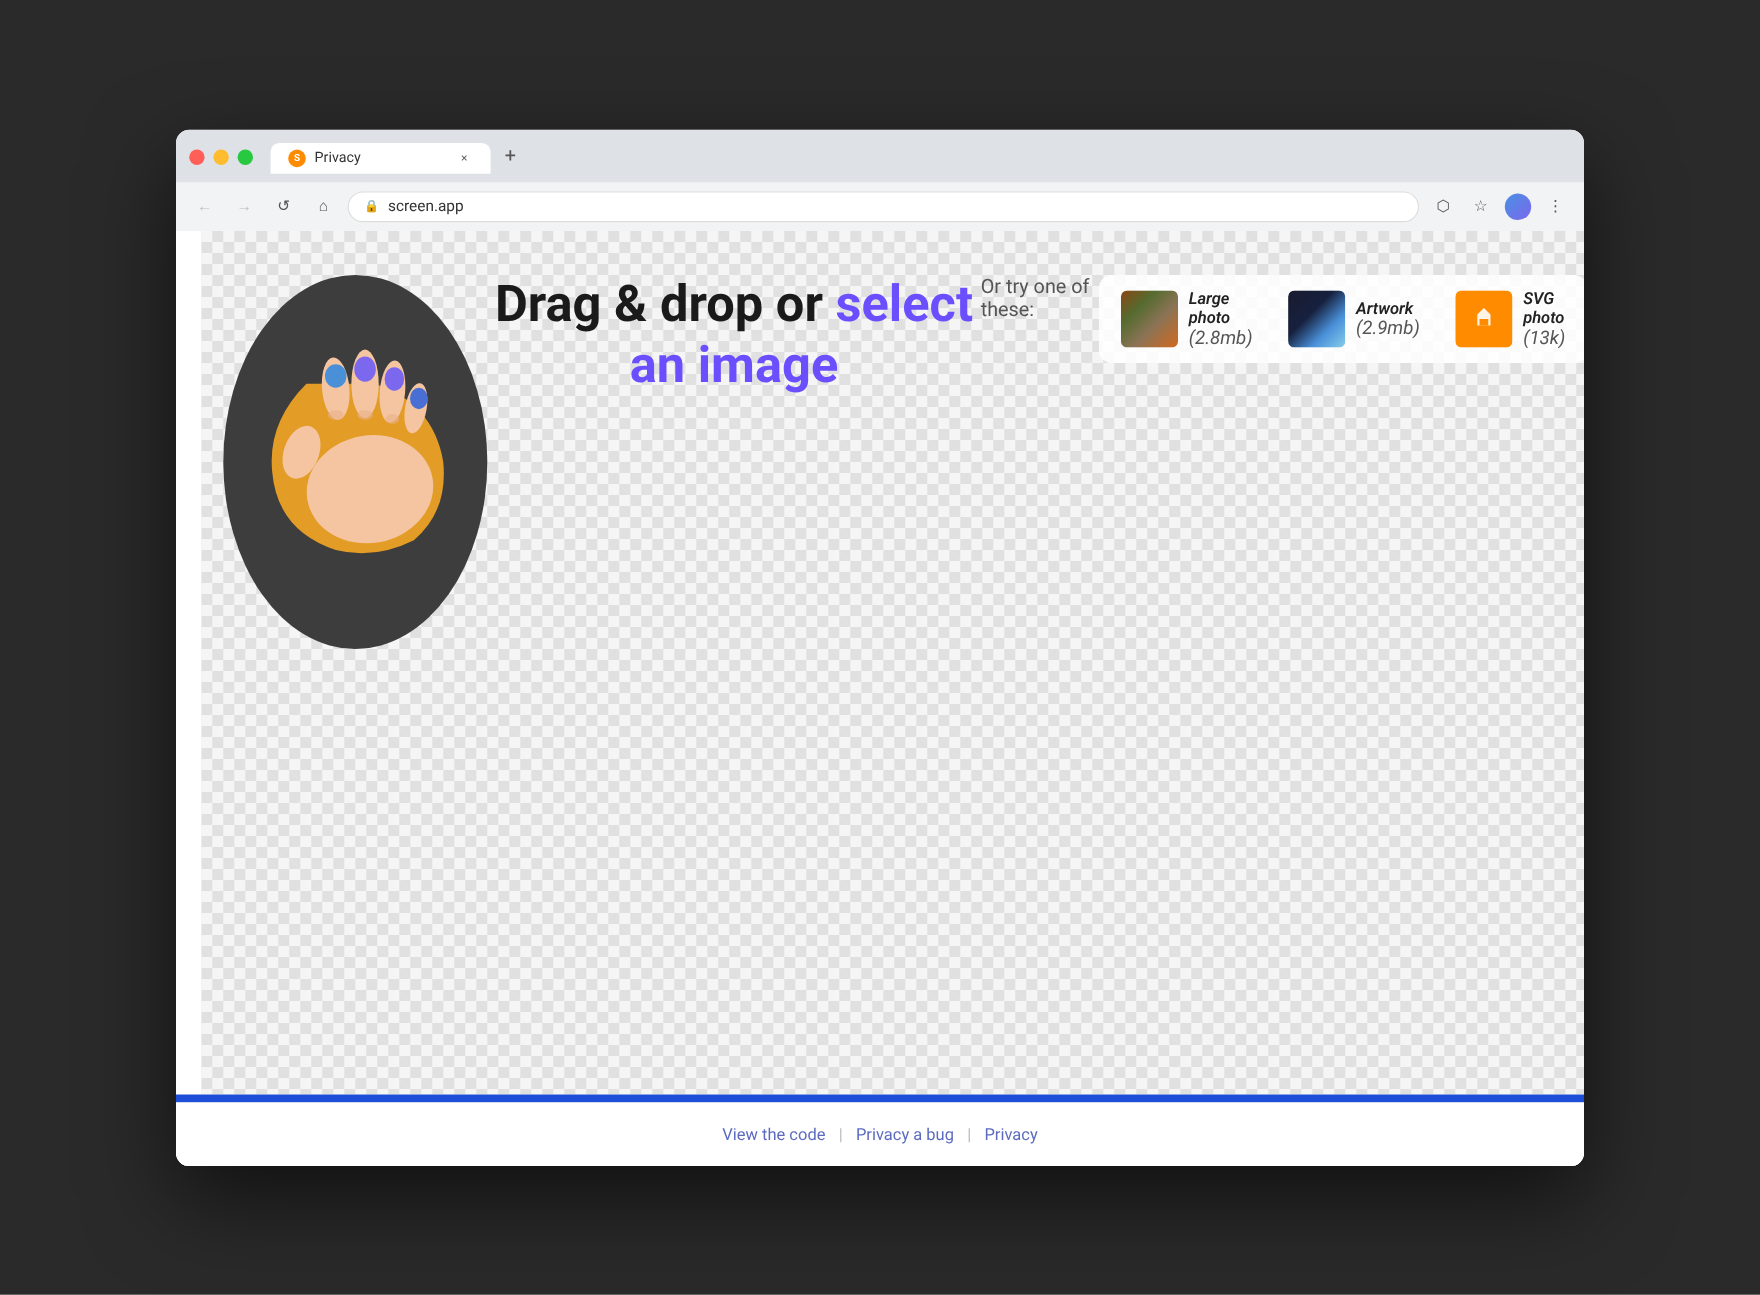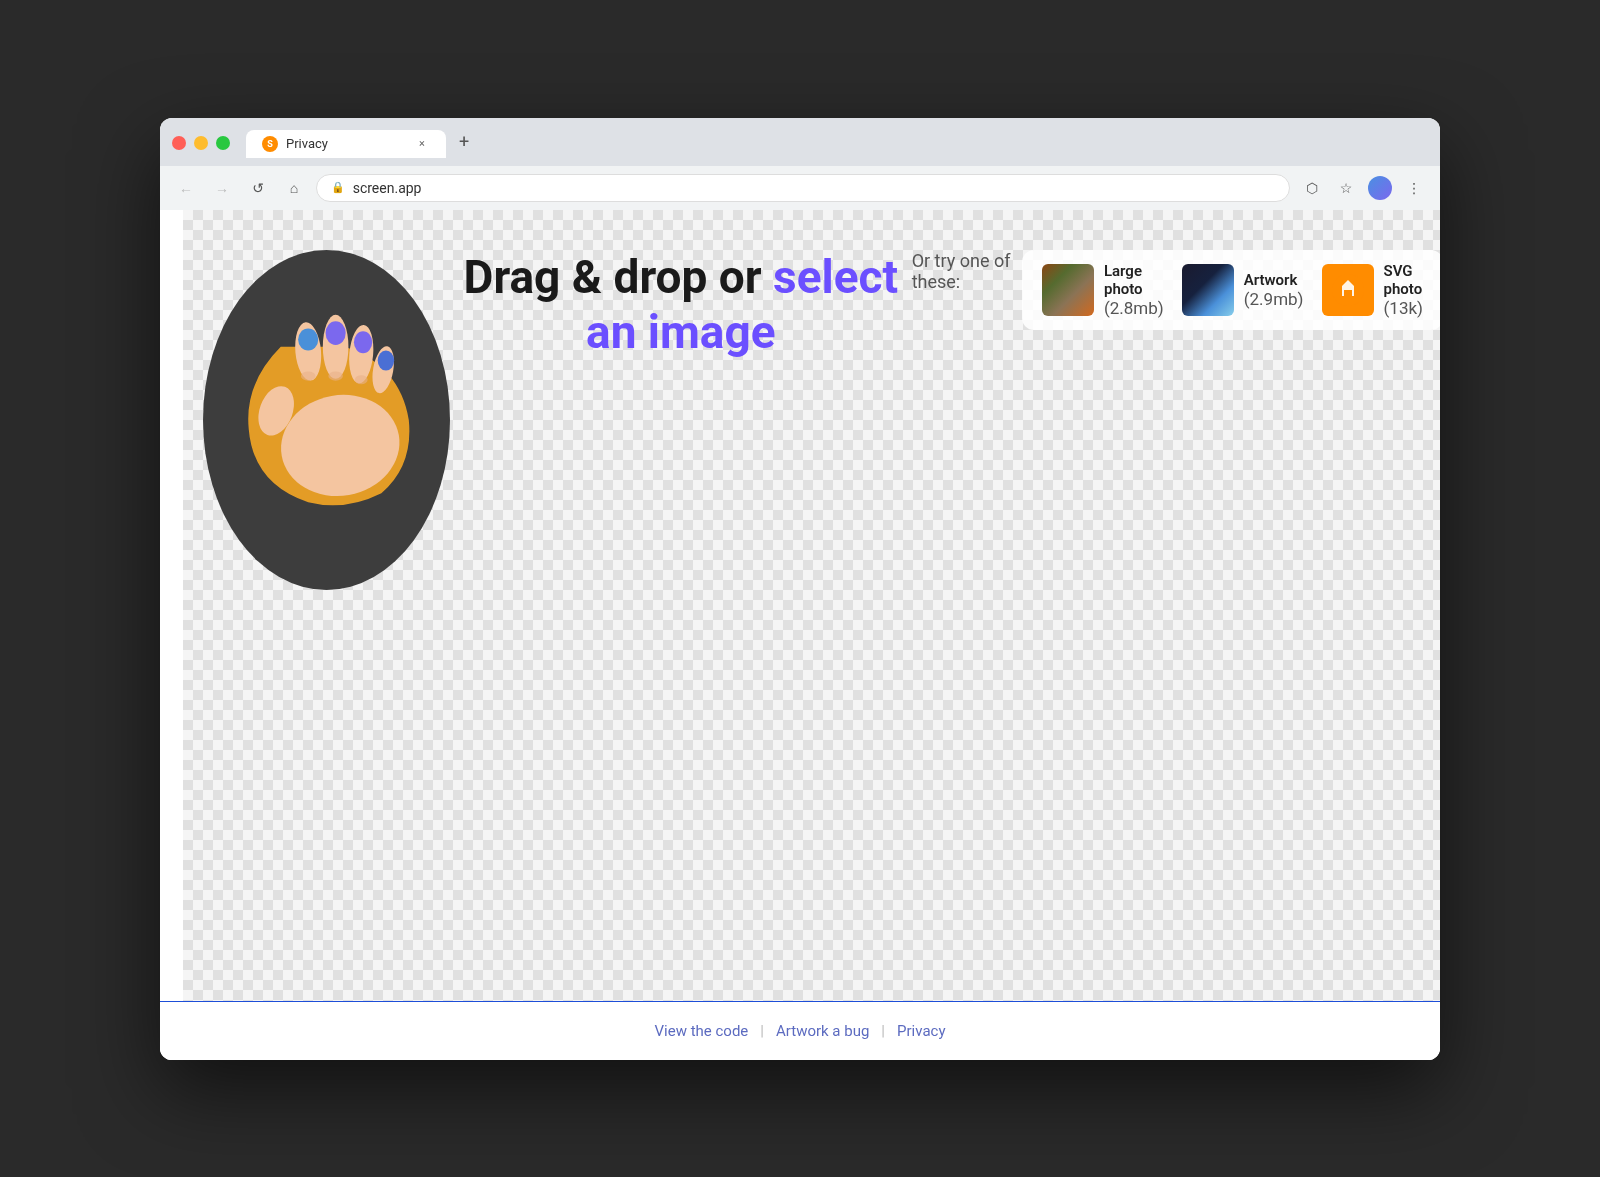--- a/index.html
+++ b/index.html
@@ -231,24 +231,25 @@
     }
 
     .or-text {
       font-size: 18px;
       color: #555;
       margin-bottom: 24px;
     }
 
     .sample-images {
       display: flex;
-      gap: 18px;
+      gap: 32px;
       background: rgba(255,255,255,0.85);
       border-radius: 12px;
       padding: 12px 20px;
+      font-style: italic;
     }
 
     .sample-item {
       display: flex;
       align-items: center;
       gap: 10px;
       cursor: pointer;
     }
 
     .sample-thumb {
@@ -304,21 +305,21 @@
     }
 
     .page-footer {
       width: 100%;
       padding: 20px;
       display: flex;
       justify-content: center;
       align-items: center;
       gap: 12px;
       background: #fff;
-      border-top: 1px solid #1d4ed8;
+      border-top: 7px solid #1d4ed8;
     }
 
     .footer-link {
       font-size: 15px;
       color: #5c6bc0;
       cursor: pointer;
       text-decoration: none;
     }
 
     .footer-separator {
@@ -452,18 +453,18 @@
             <span class="sample-name">SVG photo</span>
             <span class="sample-size">(13k)</span>
           </div>
         </div>
       </div>
     </div>
 
     <div class="page-footer">
       <a class="footer-link" href="#">View the code</a>
       <span class="footer-separator">|</span>
-      <a class="footer-link" href="#">Artwork a bug</a>
+      <a class="footer-link" href="#">Privacy a bug</a>
       <span class="footer-separator">|</span>
       <a class="footer-link" href="#">Privacy</a>
     </div>
   </div>
 </div>
 
 </body></html>

